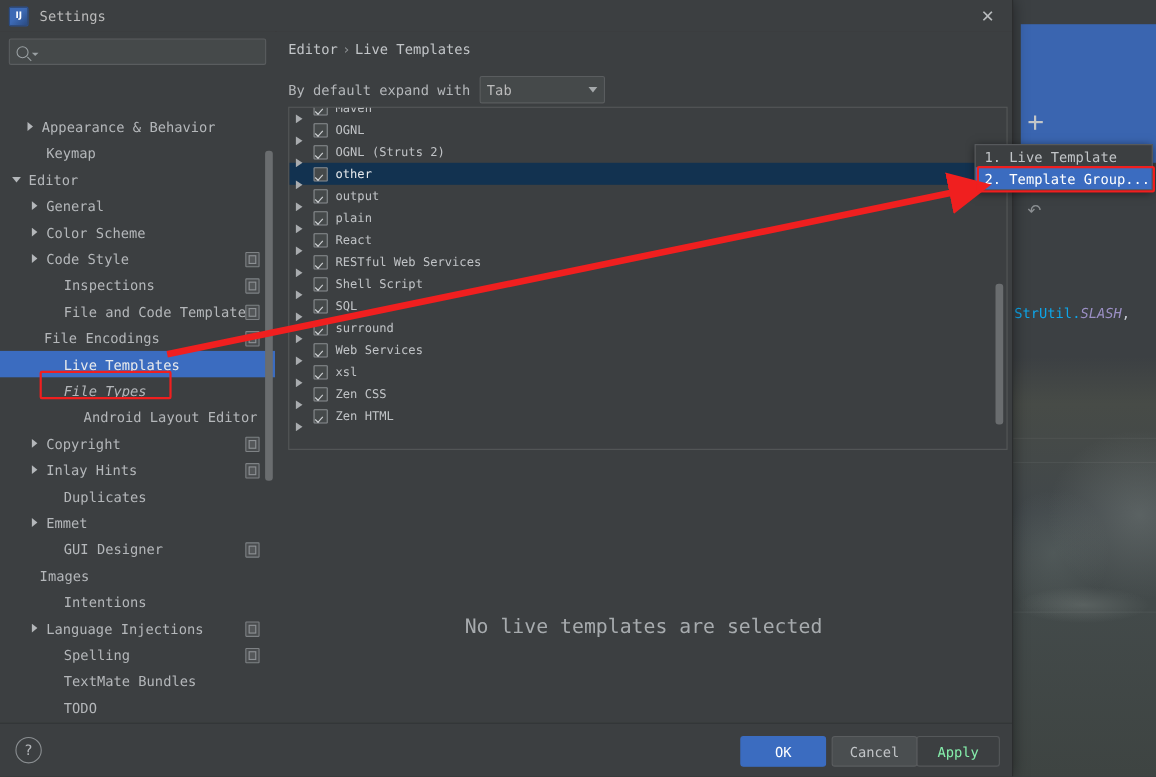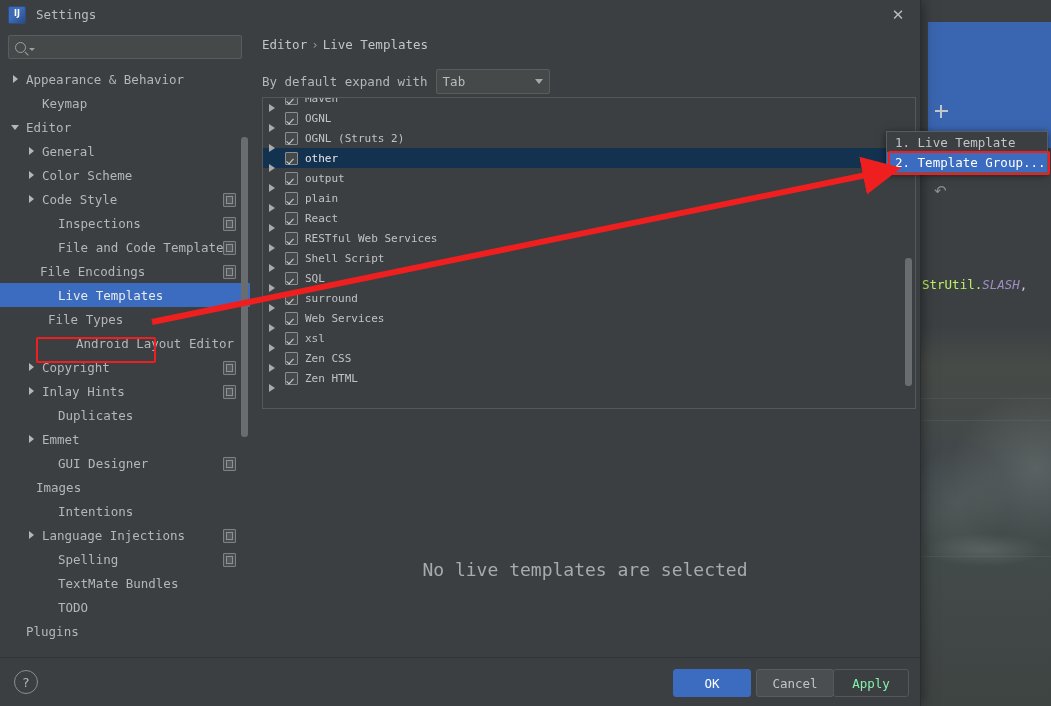--- a/index.html
+++ b/index.html
@@ -27,21 +27,21 @@
   .ide-bg .cloudband{
     position:absolute;left:915px;top:520px;width:140px;height:60px;
     background:radial-gradient(ellipse 80px 22px at 50% 50%, rgba(190,200,195,.18), rgba(190,200,195,0) 75%);
   }
   .ide-bg .hline{position:absolute;height:1px;background:rgba(255,255,255,.05);}
   .ide-blue{position:absolute;left:928px;top:22px;width:123px;height:126px;background:#3a65b0;}
   .ide-code{
     position:absolute;left:922px;top:277px;color:#cfd2d6;
     font-family:"DejaVu Sans Mono","Liberation Mono",monospace;font-size:12.5px;white-space:nowrap;
   }
-  .ide-code .cls{color:#bef264;}
+  .ide-code .cls{color:#0ea5e9;}
   .ide-code .fld{color:#9b8fc4;font-style:italic;}
   .ide-code .pun{color:#c8cdd4;}
 
   
   .dialog{
     position:absolute;left:0;top:0;width:920px;height:706px;
     background:#3c3f41;
     border-right:1px solid #2b2d2e;
     box-shadow:0 0 14px rgba(0,0,0,.5);
   }
@@ -235,21 +235,21 @@
 
     <div class="sidebar">
       <div class="search-wrap">
         <div class="search-box">
           <span class="search-icon"></span>
           <span class="search-caret"></span>
           <input class="search-input" value="" placeholder="" style="">
         </div>
       </div>
       <div class="tree" id="tree">
-          <div class="tree-row" style="padding-left: 10px;">
+          <div class="tree-row" style="padding-left: 22px; margin-top: 36px;">
             <span class="tw closed"></span>
             <span>Appearance &amp; Behavior</span>
           </div>
           <div class="tree-row" style="padding-left: 26px;">
             <span class="tw"></span>
             <span>Keymap</span>
           </div>
           <div class="tree-row" style="padding-left: 10px;">
             <span class="tw open"></span>
             <span>Editor</span>
@@ -279,21 +279,21 @@
           </div>
           <div class="tree-row" style="padding-left: 24px;">
             <span class="tw"></span>
             <span>File Encodings</span>
             <span class="copy-badge"></span>
           </div>
           <div class="tree-row sel" style="padding-left: 42px;">
             <span class="tw"></span>
             <span>Live Templates</span>
           </div>
-          <div class="tree-row" style="padding-left: 32px;">
+          <div class="tree-row" style="padding-left: 42px; font-style: italic;">
             <span class="tw"></span>
             <span>File Types</span>
           </div>
           <div class="tree-row" style="padding-left: 60px;">
             <span class="tw"></span>
             <span>Android Layout Editor</span>
           </div>
           <div class="tree-row" style="padding-left: 26px;">
             <span class="tw closed"></span>
             <span>Copyright</span>

